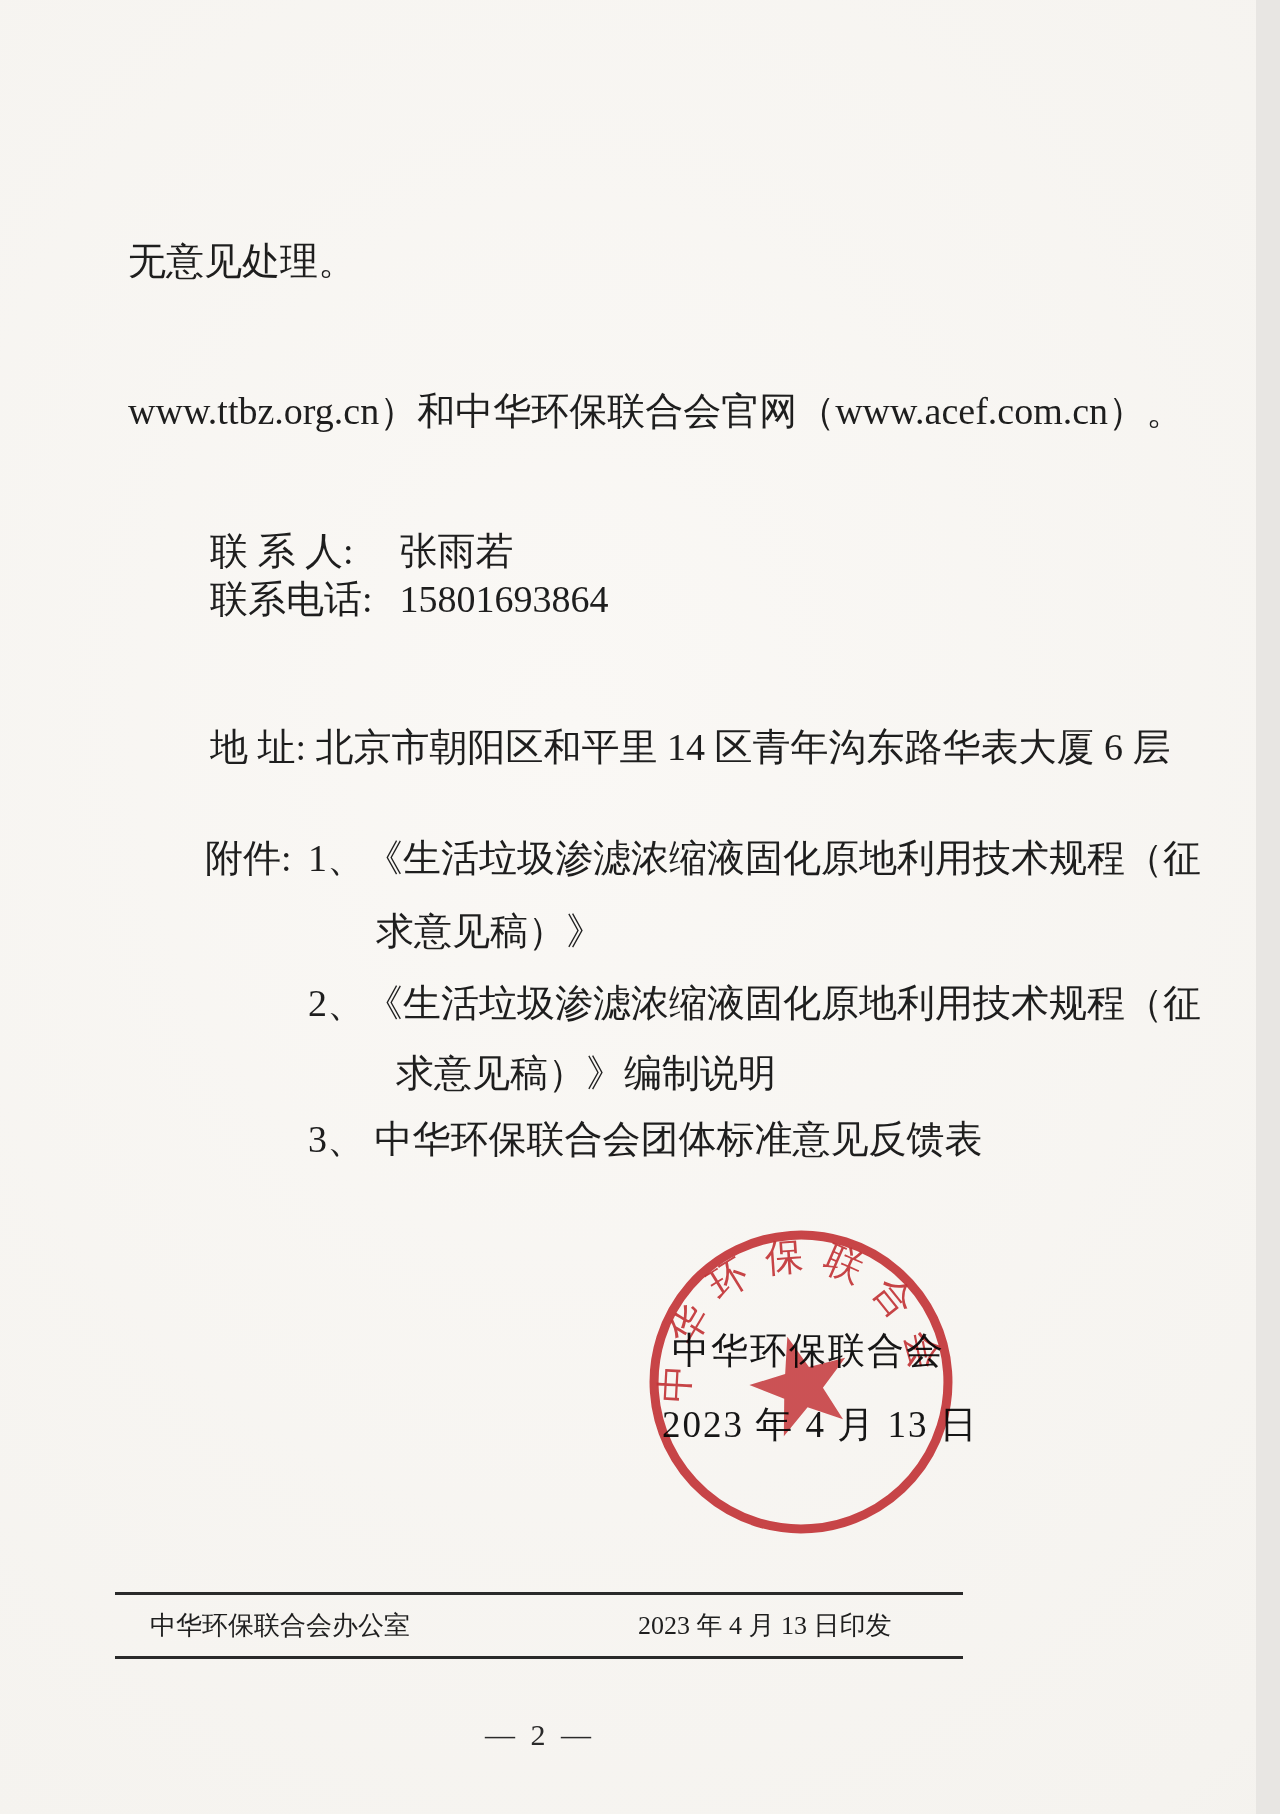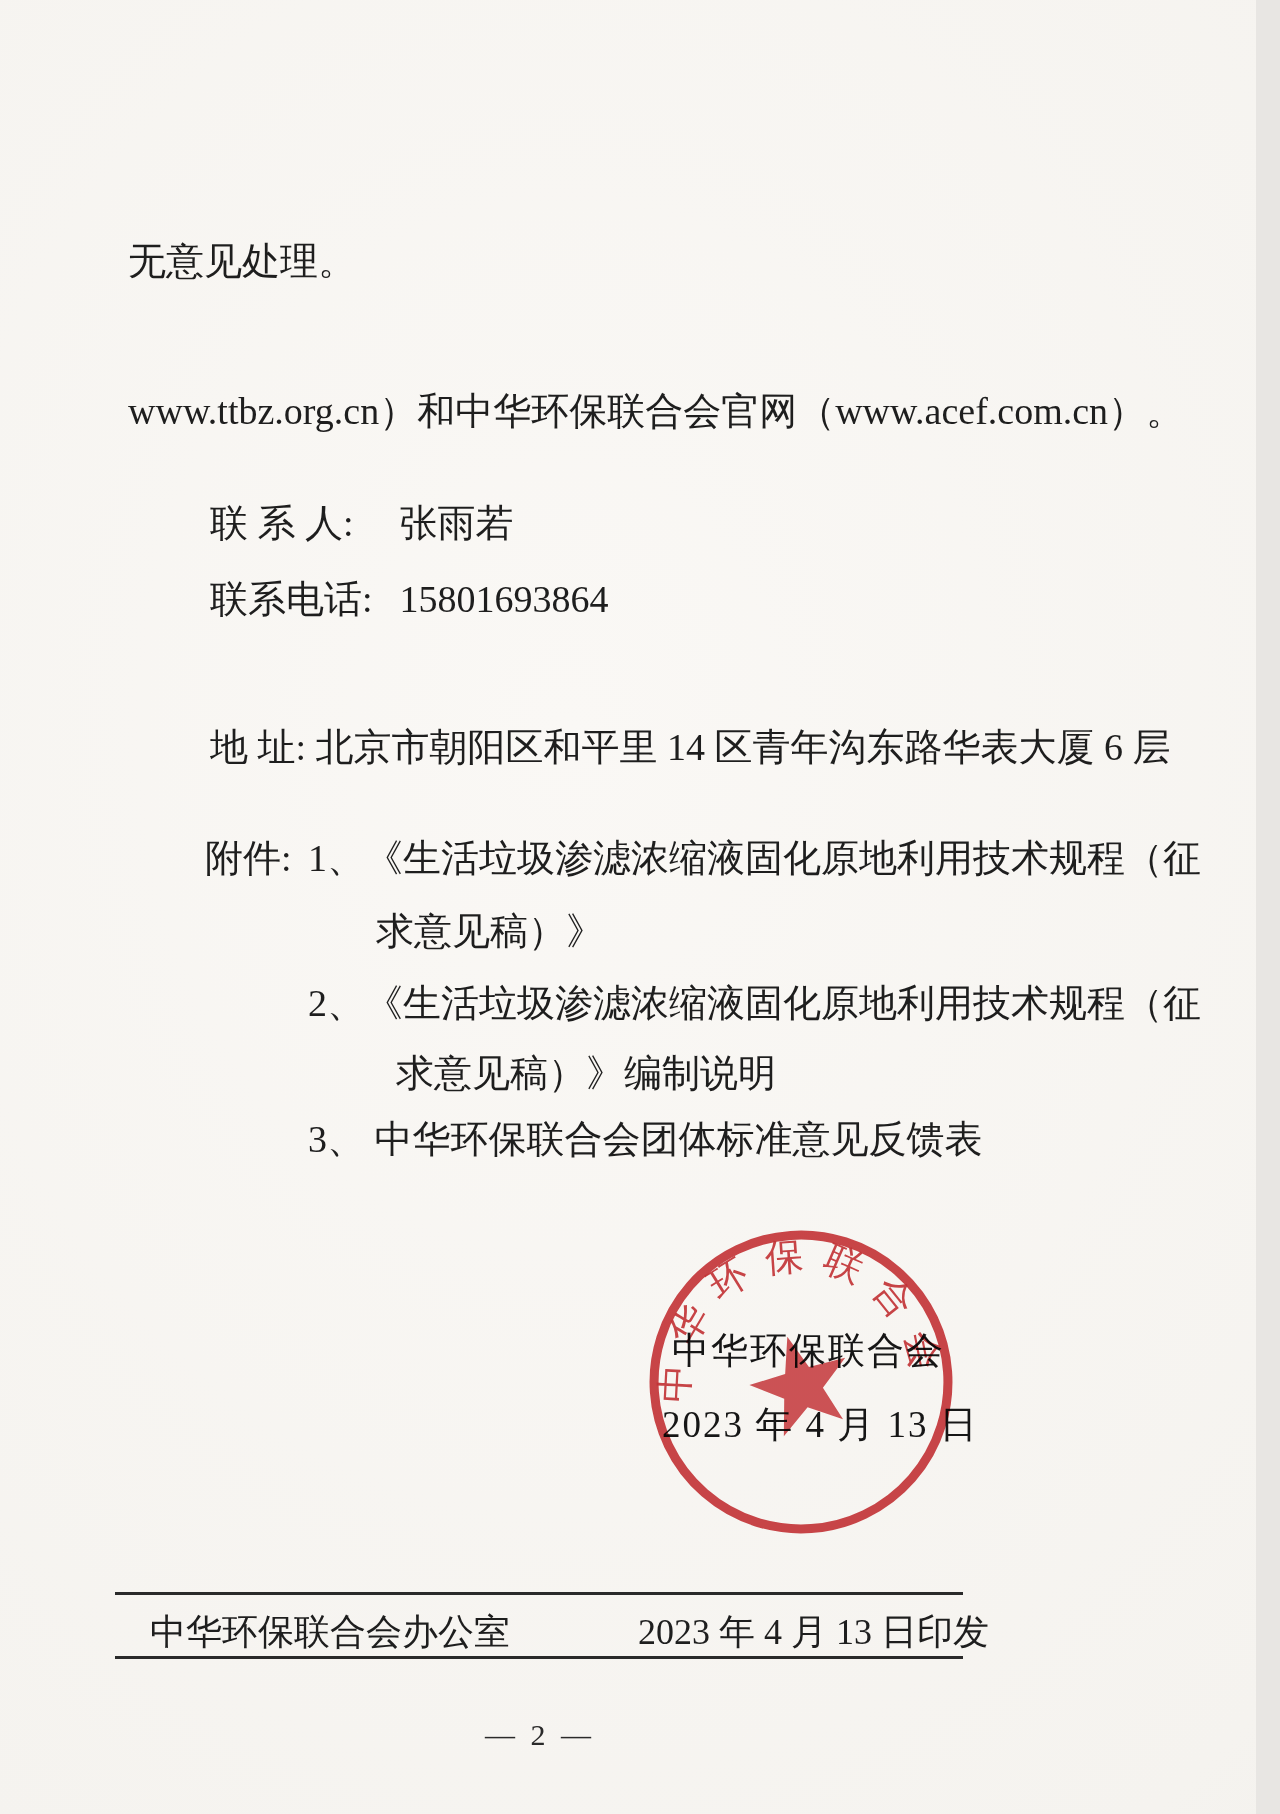--- a/index.html
+++ b/index.html
@@ -41,42 +41,42 @@
     letter-spacing:2px;
     color:#161616;
   }
   .footer-rule{
     position:absolute;
     left:115px;width:848px;height:3px;
     background:#2a2a2a;
   }
   .footer-text{
     position:absolute;
-    font-size:36px;
+    font-size:26px;
     white-space:nowrap;
     color:#1e1e1e;
   }
   .page-num{
     position:absolute;
     left:460px;top:1718px;width:160px;
     text-align:center;
     font-size:30px;
     letter-spacing:4px;
     color:#2a2a2a;
   }
 </style>
 </head>
 <body>
 
 <div class="page">
 
   <div class="line" style="left:128px;top:238px;">无意见处理。</div>
   <div class="line" style="left:128px;top:388px;">www.ttbz.org.cn）和中华环保联合会官网（www.acef.com.cn）。</div>
 
-  <div class="line" style="left:210px;top:500px;">
+  <div class="line" style="left:210px;top:528px;">
     <span class="contact-label" style="width:180px;">联  系  人:</span>
     <span class="contact-value">张雨若</span>
   </div>
   <div class="line" style="left:210px;top:576px;">
     <span class="contact-label" style="width:180px;">联系电话:</span>
     <span class="contact-value">15801693864</span>
   </div>
   <div class="line" style="left:210px;top:724px;">
     <span class="contact-label">地        址:</span>
     <span class="contact-value">北京市朝阳区和平里 14 区青年沟东路华表大厦 6 层</span>

